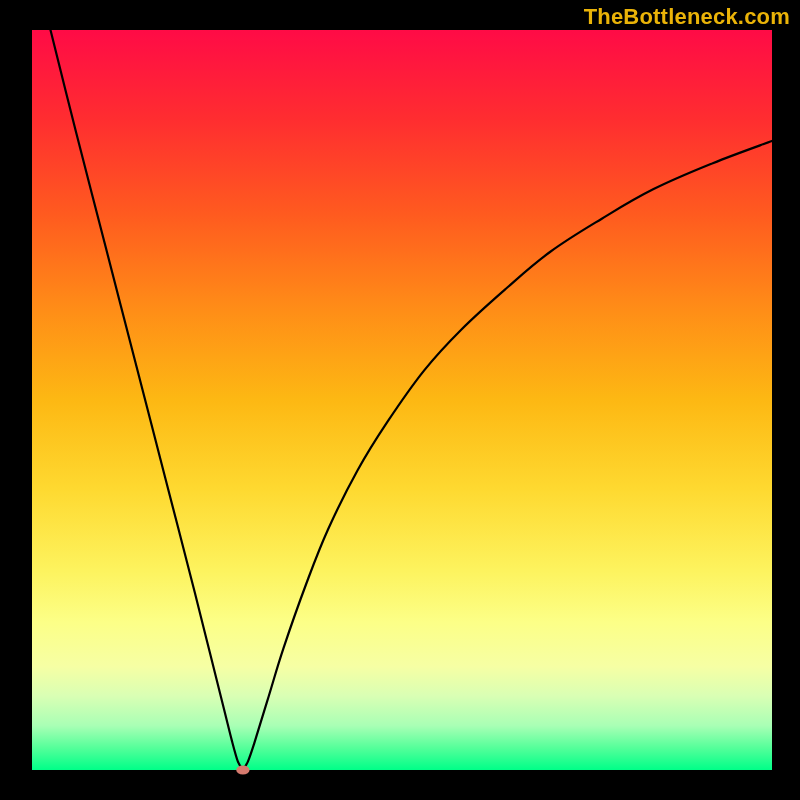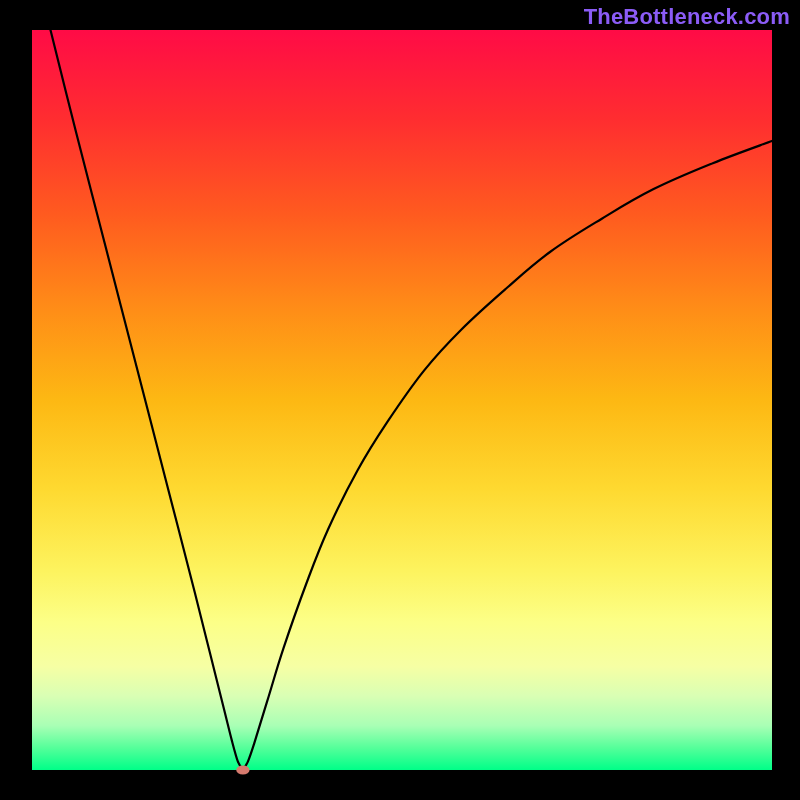--- a/index.html
+++ b/index.html
@@ -14,21 +14,21 @@
   .frame {
     position: relative;
     width: 800px;
     height: 800px;
     background: #000;
   }
   .watermark {
     position: absolute;
     top: 4px;
     right: 10px;
-    color: #8b5cf6;
+    color: #eab308;
     font-size: 22px;
     font-weight: 700;
     letter-spacing: 0.2px;
     z-index: 5;
     user-select: none;
   }
   .plot-area {
     position: absolute;
     left: 32px;
     top: 30px;

